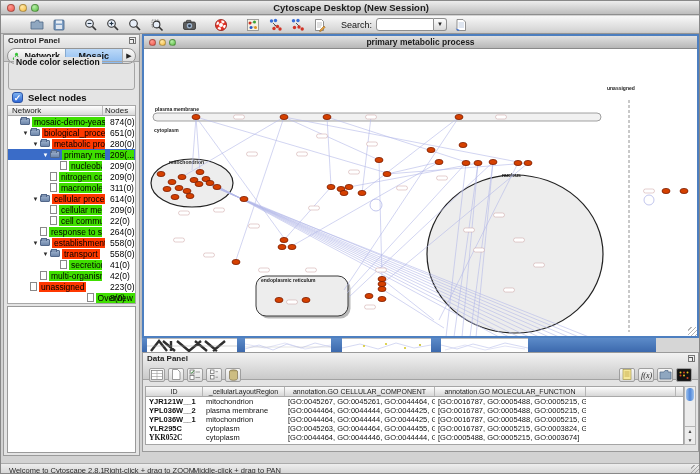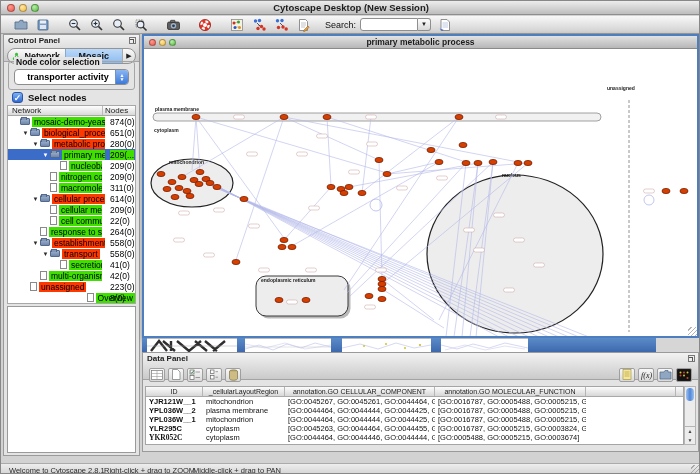--- a/index.html
+++ b/index.html
@@ -7,21 +7,21 @@
   .app{position:relative;width:700px;height:474px;background:#d2d2d2;font-family:"Liberation Sans",sans-serif;overflow:hidden;border:1px solid #888;}
   
   .titlebar{position:absolute;top:0;left:0;width:700px;height:14px;background:linear-gradient(#ededed,#bdbdbd);border-bottom:1px solid #8e8e8e;}
   .lights{position:absolute;left:6px;top:3px;display:flex;gap:4px;}
   .light{width:8px;height:8px;border-radius:50%;border:0.5px solid rgba(0,0,0,.3);}
   .l-red{background:radial-gradient(circle at 35% 30%,#ff9a90,#f1564a);}
   .l-yel{background:radial-gradient(circle at 35% 30%,#ffe9a8,#f5b93c);}
   .l-grn{background:radial-gradient(circle at 35% 30%,#b6f0a8,#57ba3e);}
   .wtitle{text-align:center;font-size:9.5px;font-weight:bold;color:#1d1d1d;line-height:14px;}
   
-  .toolbar{position:absolute;top:15px;left:0;width:700px;height:18px;background:linear-gradient(#f8f8f8,#d0d0d0);border-bottom:1px solid #9e9e9e;display:flex;align-items:center;padding-left:12px;}
+  .toolbar{position:absolute;top:15px;left:0;width:700px;height:18px;background:linear-gradient(#f8f8f8,#d0d0d0);border-bottom:1px solid #9e9e9e;display:flex;align-items:center;padding-left:28px;}
   .tb-btn{width:16px;height:16px;display:flex;align-items:center;justify-content:center;flex:0 0 auto;}
   .tb-gap{width:16px;flex:0 0 auto;}
   .tb-gap-s{width:6px;flex:0 0 auto;}
   .search-lbl{font-size:9px;color:#111;margin:0 4px 0 14px;}
   .search-input{width:58px;height:13px;font-size:8px;border:1px solid #8f8f8f;border-radius:3px 0 0 3px;padding:0 3px;background:#fff;font-family:"Liberation Sans",sans-serif;}
   .search-drop{width:13px;height:13px;border:1px solid #8f8f8f;border-left:none;border-radius:0 3px 3px 0;background:linear-gradient(#fdfdfd,#d8d8d8);font-size:6px;line-height:11px;text-align:center;color:#222;}
   
   .panel-header{height:27px;background:linear-gradient(#f2f2f2,#cacaca);border-bottom:1px solid #a3a3a3;font-size:8px;font-weight:bold;color:#222;line-height:11px;padding-left:4px;position:relative;}
   .float-ico{position:absolute;right:3px;top:2px;width:7px;height:7px;border:1px solid #777;background:#eee;}
   .float-ico::after{content:"";position:absolute;right:1px;top:1px;width:3px;height:3px;border-top:1px solid #555;border-right:1px solid #555;}
@@ -242,27 +242,20 @@
           </svg>
         <span>Network</span>
       </div>
       <div class="cp-tab sel">
         <span>Mosaic</span>
       </div>
       <div class="cp-tab-more">▶</div>
     </div>
     <div class="groupbox">
       <span class="gb-label">Node color selection</span>
-      <div class="combo">
-        <span class="combo-text">transporter activity</span>
-        <span class="combo-stepper">
-            <span>▲</span>
-            <span>▼</span>
-          </span>
-      </div>
     </div>
     <div class="checkbox-row">
       <span class="checkbox">✓</span>
       <span>Select nodes</span>
     </div>
     <div class="tree-header">
       <span class="c1">Network</span>
       <span class="c2">Nodes</span>
     </div>
     <div class="tree" id="tree">

